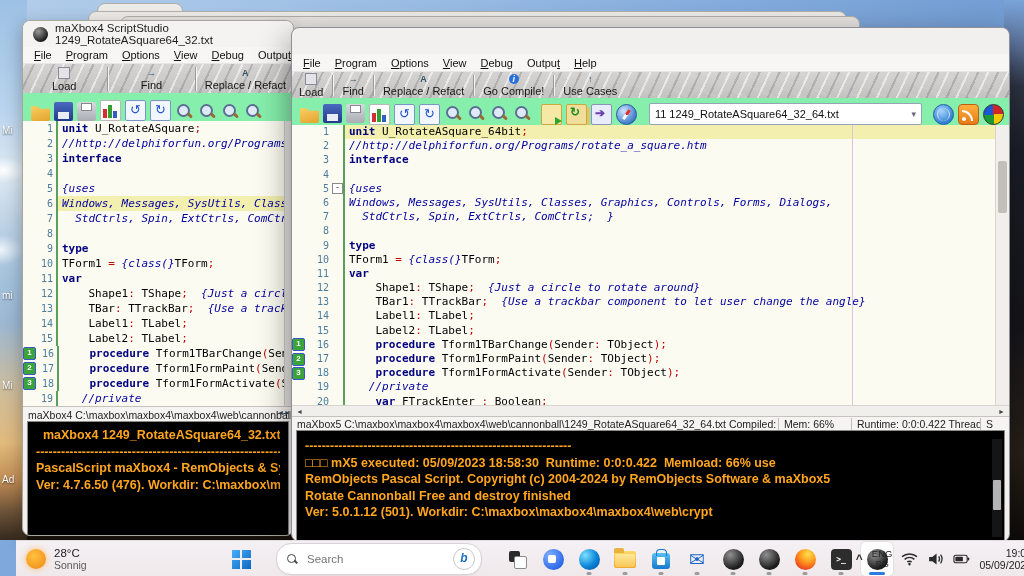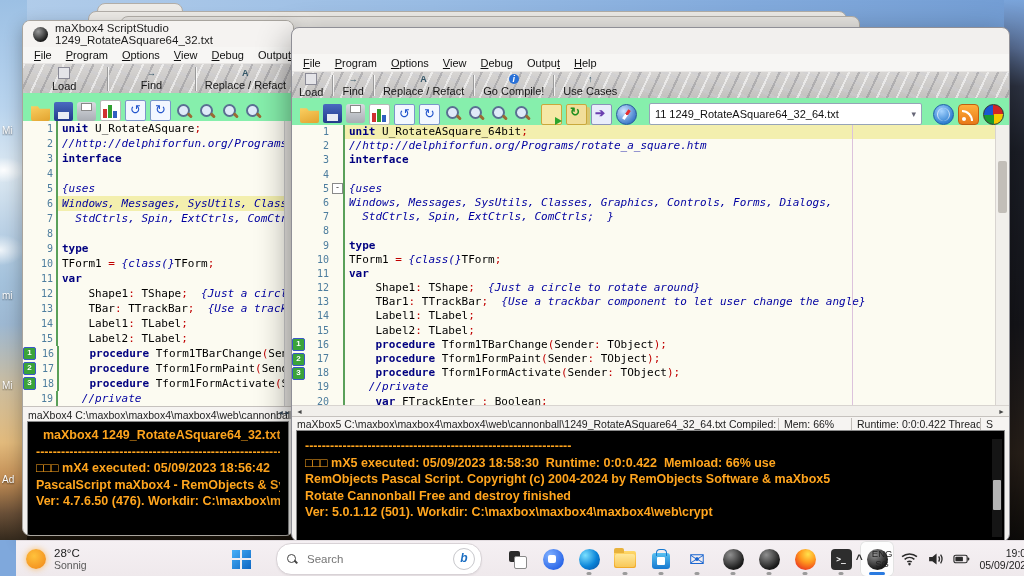--- a/index.html
+++ b/index.html
@@ -339,21 +339,20 @@
       </div>
     </div>
   <div class="vscroll4"></div>
   <div class="statusbar">
     <span class="scell">maXbox4 C:\maxbox\maxbox4\maxbox4\web\cannonball\1249_RotateASquare64_32.txt</span>
   </div>
   <span class="s4arrows">◄►</span>
   <div class="console">
       <div class="con-line">  maXbox4 1249_RotateASquare64_32.txt Compiled: 05/09/2023 18:56:42</div>
       <div class="con-line">----------------------------------------------------------------</div>
-      <div class="con-line">□□□ mX4 executed: 05/09/2023 18:56:42</div>
       <div class="con-line">PascalScript maXbox4 - RemObjects &amp; SynEdit</div>
       <div class="con-line">Ver: 4.7.6.50 (476). Workdir: C:\maxbox\maxbox4</div>
     </div>
 </div>
 
 <div class="win win5 w5">
   <div class="menubar">
       <span class="menu-item"><u>F</u>ile</span>
       <span class="menu-item"><u>P</u>rogram</span>
       <span class="menu-item"><u>O</u>ptions</span>

